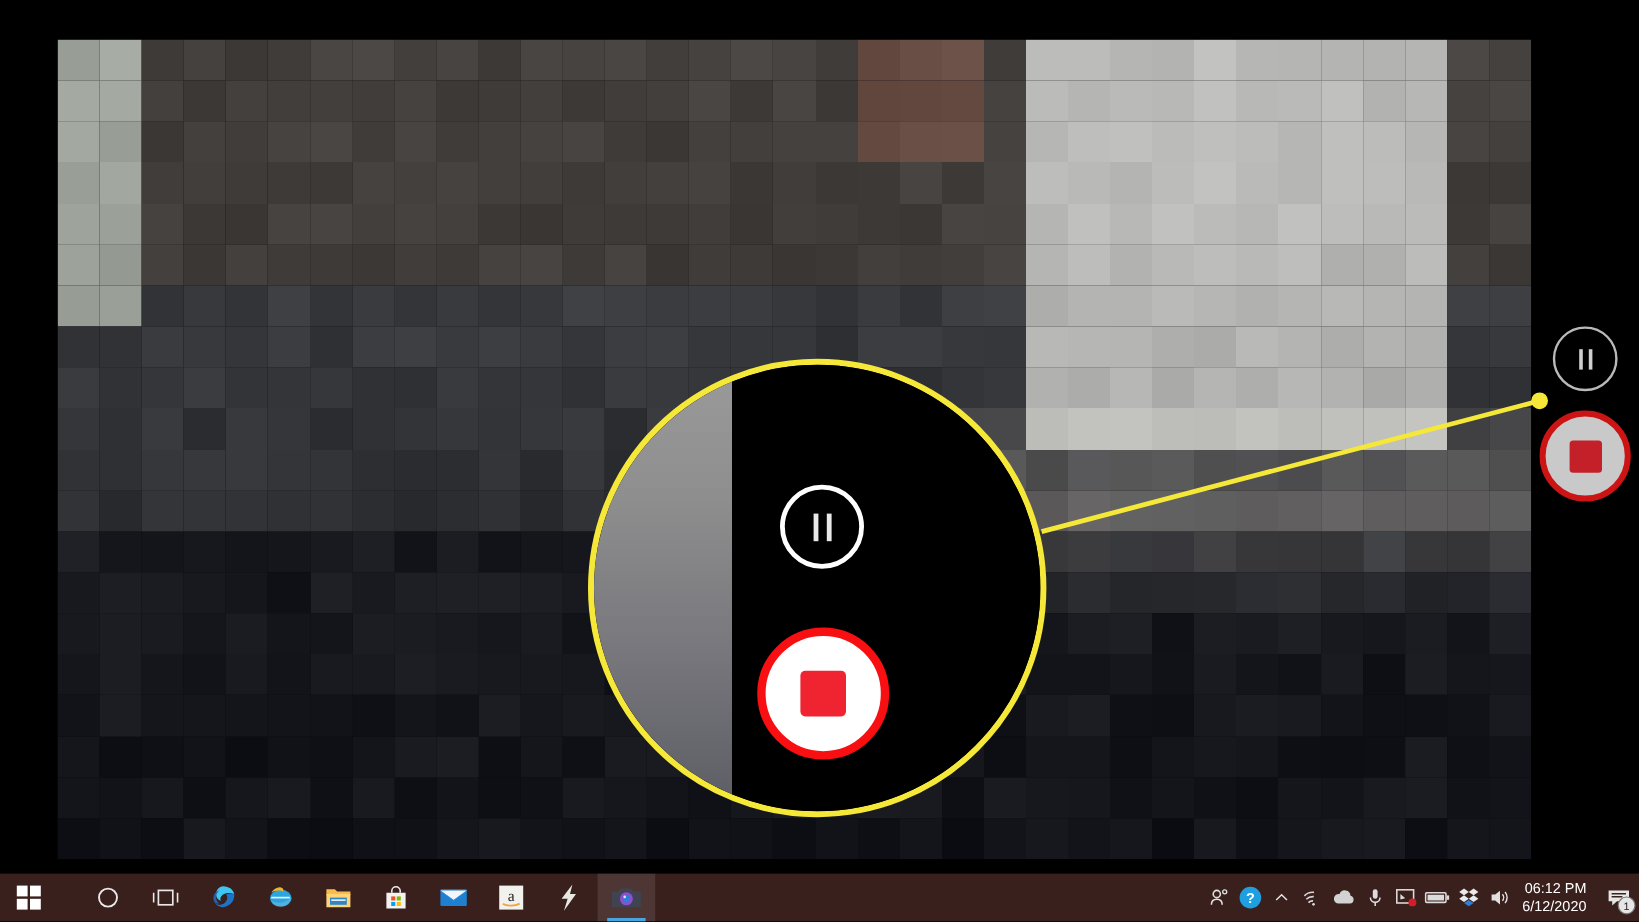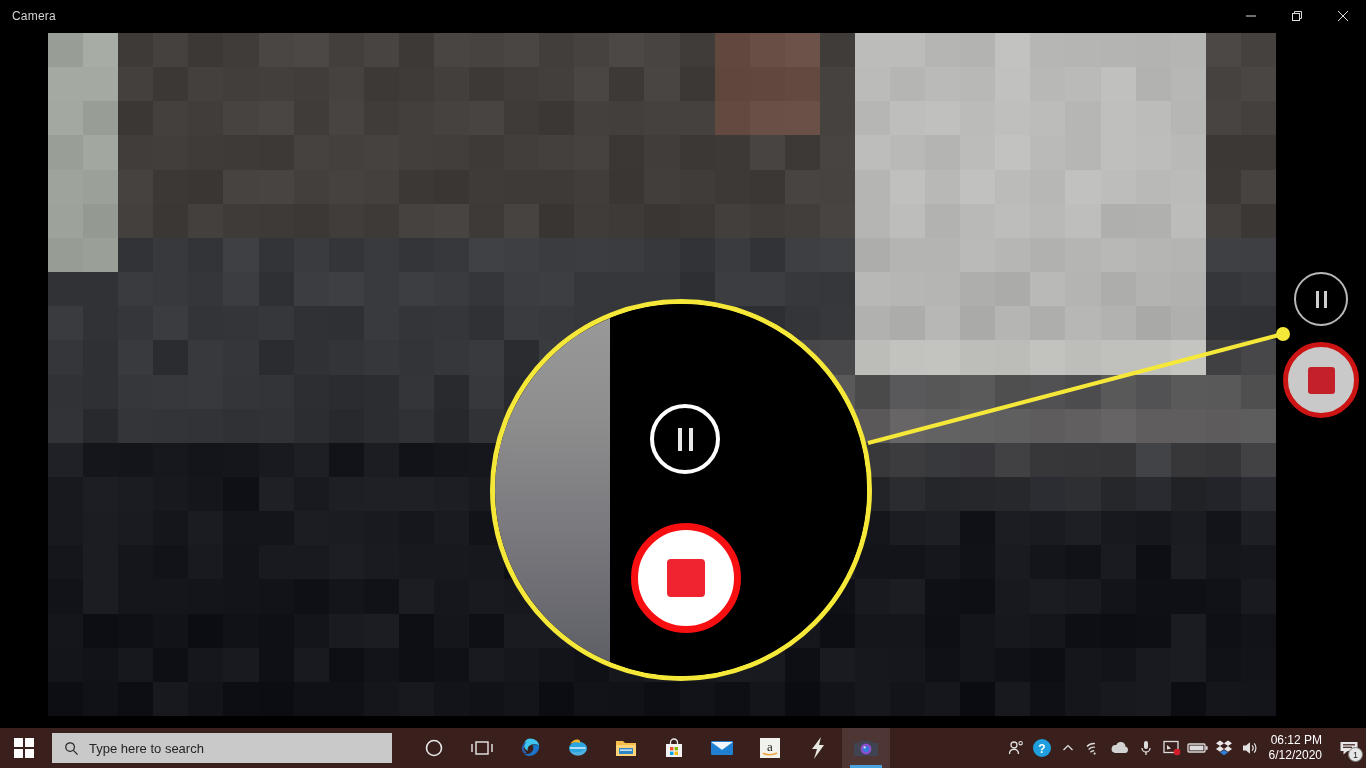--- a/index.html
+++ b/index.html
@@ -130,42 +130,20 @@
     position: absolute; right: 3px; bottom: 6px; width: 15px; height: 15px; border-radius: 50%;
     background: #e6e6e6; color: #222; font-size: 9px; display: flex; align-items: center; justify-content: center;
     border: 1px solid #777;
   }
 </style>
 </head>
 <body>
 
 <div id="app">
 
-  <div class="titlebar">
-    <div class="titlebar-title">Camera</div>
-    <div class="wincontrols">
-      <div class="wc">
-        <svg width="12" height="12" viewBox="0 0 12 12">
-            <line x1="1" y1="6" x2="11" y2="6" stroke="#ddd" stroke-width="1"></line>
-          </svg>
-      </div>
-      <div class="wc">
-        <svg width="12" height="12" viewBox="0 0 12 12">
-          <rect x="1.5" y="3.5" width="7" height="7" fill="none" stroke="#ddd" stroke-width="1"></rect>
-          <path d="M3.5 3.5 V1.5 H10.5 V8.5 H8.5" fill="none" stroke="#ddd" stroke-width="1"></path>
-        </svg>
-      </div>
-      <div class="wc">
-        <svg width="12" height="12" viewBox="0 0 12 12">
-          <line x1="1" y1="1" x2="11" y2="11" stroke="#ddd" stroke-width="1"></line>
-          <line x1="11" y1="1" x2="1" y2="11" stroke="#ddd" stroke-width="1"></line>
-        </svg>
-      </div>
-    </div>
-  </div>
 
   <div class="viewport">
     <div class="feed" id="feed" style="grid-template-columns: repeat(35, 1fr); grid-template-rows: repeat(20, 1fr);">
         <div style="background: rgb(152, 157, 149);"></div>
         <div style="background: rgb(167, 172, 164);"></div>
         <div style="background: rgb(62, 58, 56);"></div>
         <div style="background: rgb(69, 65, 63);"></div>
         <div style="background: rgb(60, 56, 54);"></div>
         <div style="background: rgb(64, 60, 58);"></div>
         <div style="background: rgb(74, 70, 68);"></div>
@@ -899,27 +877,20 @@
   <div class="taskbar">
     <div class="start-btn">
       <span class="winlogo">
           <i></i>
           <i></i>
           <i></i>
           <i></i>
         </span>
     </div>
 
-    <div class="search-box">
-      <svg width="15" height="15" viewBox="0 0 16 16">
-        <circle cx="6.5" cy="6.5" r="4.6" fill="none" stroke="#242424" stroke-width="1.3"></circle>
-        <line x1="10" y1="10" x2="14.5" y2="14.5" stroke="#242424" stroke-width="1.3"></line>
-      </svg>
-      <span class="search-text">Type here to search</span>
-    </div>
 
     <div class="tasks">
       <div class="tb-item">
         <svg width="20" height="20" viewBox="0 0 20 20">
           <circle cx="10" cy="10" r="7.5" fill="none" stroke="#e8e8e8" stroke-width="1.6"></circle>
         </svg>
       </div>
       <div class="tb-item">
         <svg width="22" height="18" viewBox="0 0 22 18">
           <rect x="5" y="3" width="12" height="12" fill="none" stroke="#e8e8e8" stroke-width="1.4"></rect>

